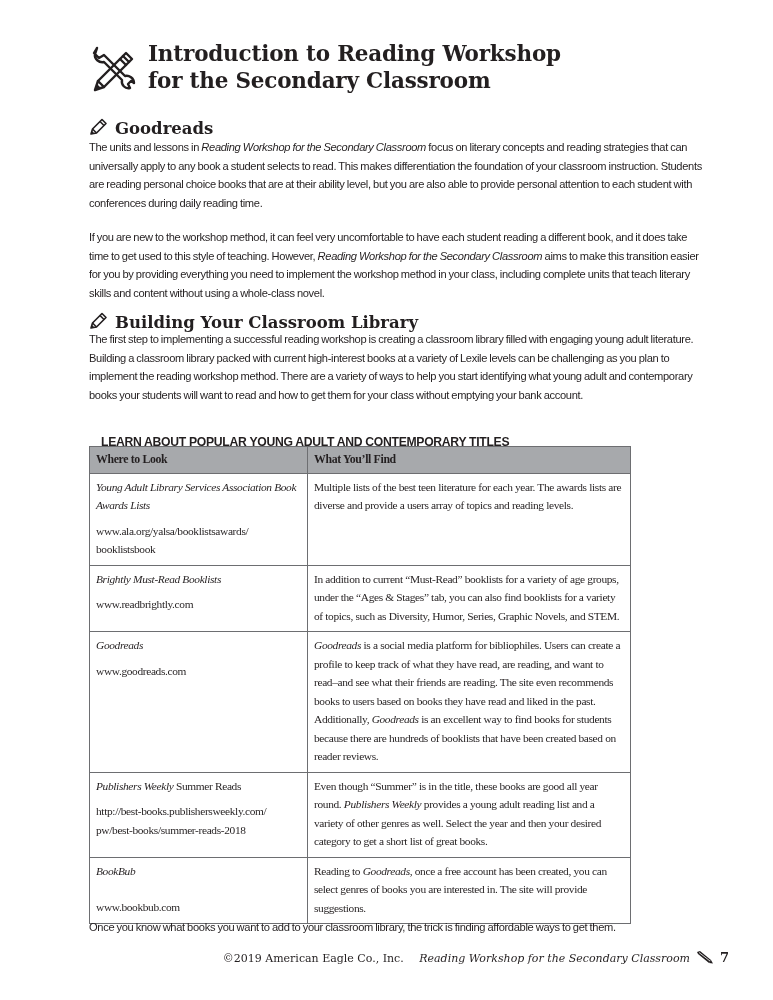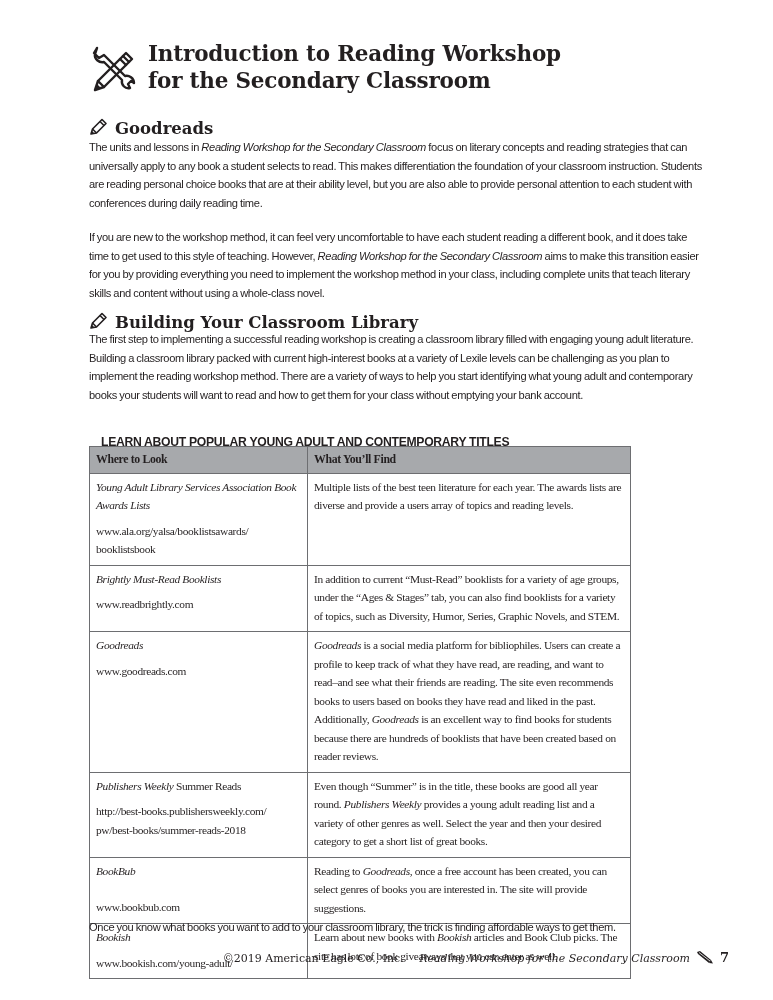--- a/index.html
+++ b/index.html
@@ -126,27 +126,20 @@
         </td>
         <td><span>Even though “Summer” is in the title, these books are good all year round. </span><i>Publishers Weekly</i><span> provides a young adult reading list and a variety of other genres as well. Select the year and then your desired category to get a short list of great books.</span></td>
       </tr>
       <tr>
         <td class="c1">
           <span class="src-name">BookBub</span>
           <span class="src-url" style="margin-top:18px;">www.bookbub.com</span>
         </td>
         <td><span>Reading to </span><i>Goodreads</i><span>, once a free account has been created, you can select genres of books you are interested in. The site will provide suggestions.</span></td>
       </tr>
-      <tr>
-        <td class="c1">
-          <span class="src-name">Bookish</span>
-          <span class="src-url">www.bookish.com/young-adult/</span>
-        </td>
-        <td><span>Learn about new books with </span><i>Bookish</i><span> articles and Book Club picks. The site has lots of book giveaways that you can enter as well.</span></td>
-      </tr>
     </tbody>
   </table>
 
   <p class="para closing">Once you know what books you want to add to your classroom library, the trick is finding affordable ways to get them.</p>
 
   <div class="footer">
     <span class="copy">©2019 American Eagle Co., Inc.</span>
     <span class="book">Reading Workshop for the Secondary Classroom</span>
     <svg class="fpencil" viewBox="0 0 18 14">
       <path d="M1 2 L4 1 L15 10 L13 13 L2 4 Z" fill="#231f20"></path>

